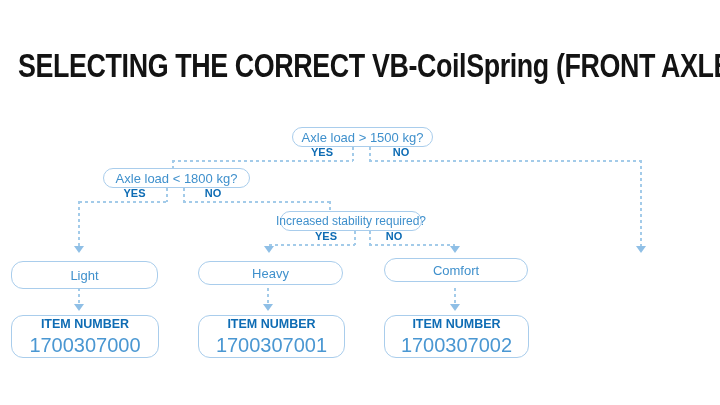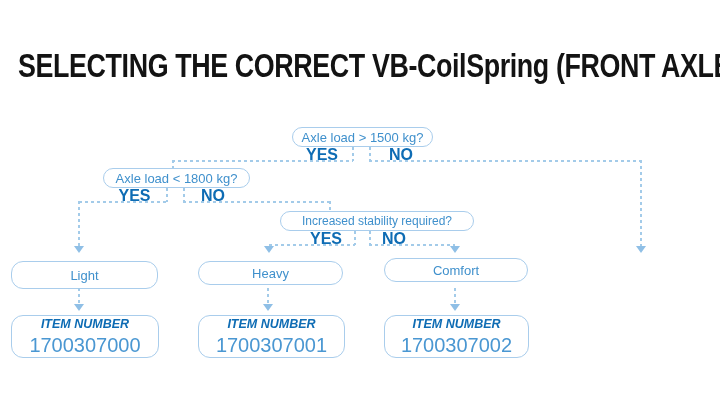--- a/index.html
+++ b/index.html
@@ -13,31 +13,31 @@
     white-space:nowrap;transform:scaleX(0.79);transform-origin:0 0;
   }
   .pill{
     position:absolute;box-sizing:border-box;background:#fff;
     border:1.5px solid #a9cdec;border-radius:11px;
     display:flex;align-items:center;justify-content:center;
     color:#3f90cc;font-size:13px;white-space:nowrap;
   }
   .pill.small-text{font-size:12px;}
   .yesno{
-    position:absolute;font-weight:bold;font-size:16px;color:#0e6cb4;text-align:center;
+    position:absolute;font-weight:bold;font-size:11px;color:#0e6cb4;text-align:center;
   }
   .hline{position:absolute;height:2px;background:repeating-linear-gradient(90deg,#a3cbe9 0 3px,transparent 3px 6px);}
   .vline{position:absolute;width:2px;background:repeating-linear-gradient(180deg,#a3cbe9 0 3px,transparent 3px 6px);}
   .arrow{position:absolute;width:0;height:0;border-left:5px solid transparent;border-right:5px solid transparent;border-top:7px solid #8fbfe6;}
   .item-pill{
     position:absolute;box-sizing:border-box;background:#fff;
     border:1.5px solid #a9cdec;border-radius:12px;
     display:flex;flex-direction:column;align-items:center;justify-content:center;gap:3px;
   }
-  .item-label{font-weight:bold;font-size:12.5px;color:#0e6cb4;font-style:italic;}
+  .item-label{font-weight:bold;font-size:12.5px;color:#0e6cb4;}
   .item-number{font-size:20px;color:#4a97d2;}
 </style>
 </head>
 <body>
 
 <div class="canvas">
 
   <div class="page-title">SELECTING THE CORRECT VB-CoilSpring (FRONT AXLE)</div>
 
   <div class="pill" style="left:292px;top:127px;width:141px;height:20px;">
@@ -59,21 +59,21 @@
   <div class="yesno" style="left:103px;top:187px;width:63px;">YES</div>
   <div class="yesno" style="left:184px;top:187px;width:58px;">NO</div>
   <div class="vline" style="left:166px;top:188px;height:14px;"></div>
   <div class="vline" style="left:183px;top:188px;height:14px;"></div>
   <div class="hline" style="left:79px;top:201px;width:88px;"></div>
   <div class="vline" style="left:78px;top:201px;height:46px;"></div>
   <div class="arrow" style="left:74px;top:246px;"></div>
   <div class="hline" style="left:183px;top:201px;width:147px;"></div>
   <div class="vline" style="left:329px;top:201px;height:11px;"></div>
 
-  <div class="pill small-text" style="left:280px;top:211px;width:194px;height:20px;">
+  <div class="pill small-text" style="left:280px;top:211px;width:142px;height:20px;">
     <span>Increased stability required?</span>
   </div>
   <div class="yesno" style="left:297px;top:230px;width:58px;">YES</div>
   <div class="yesno" style="left:368px;top:230px;width:52px;">NO</div>
   <div class="vline" style="left:354px;top:231px;height:14px;"></div>
   <div class="vline" style="left:369px;top:231px;height:14px;"></div>
   <div class="hline" style="left:269px;top:244px;width:86px;"></div>
   <div class="arrow" style="left:264px;top:246px;"></div>
   <div class="hline" style="left:369px;top:244px;width:86px;"></div>
   <div class="arrow" style="left:450px;top:246px;"></div>

